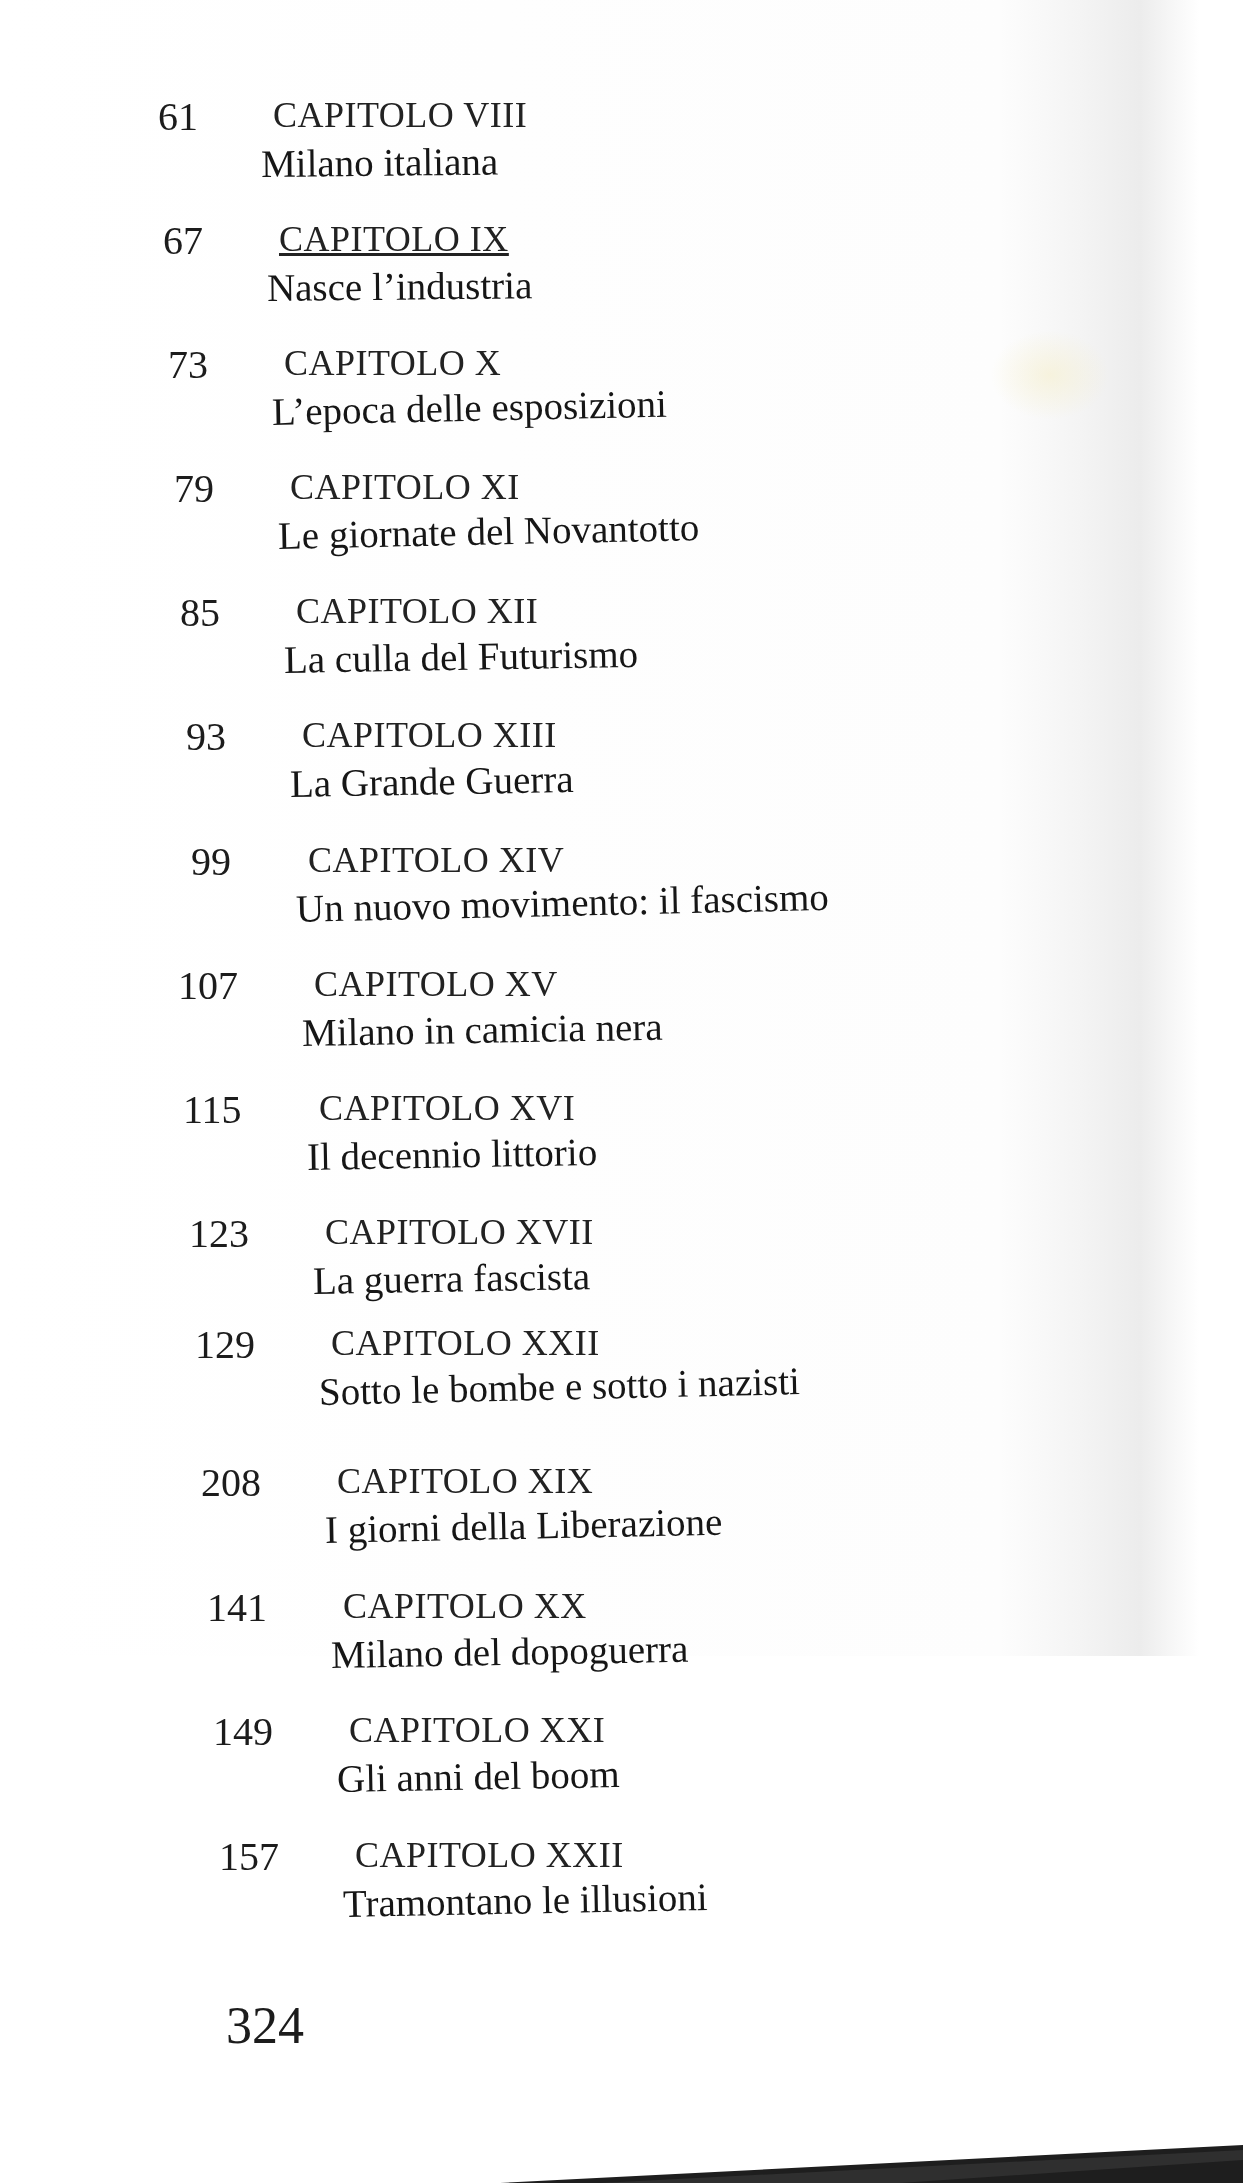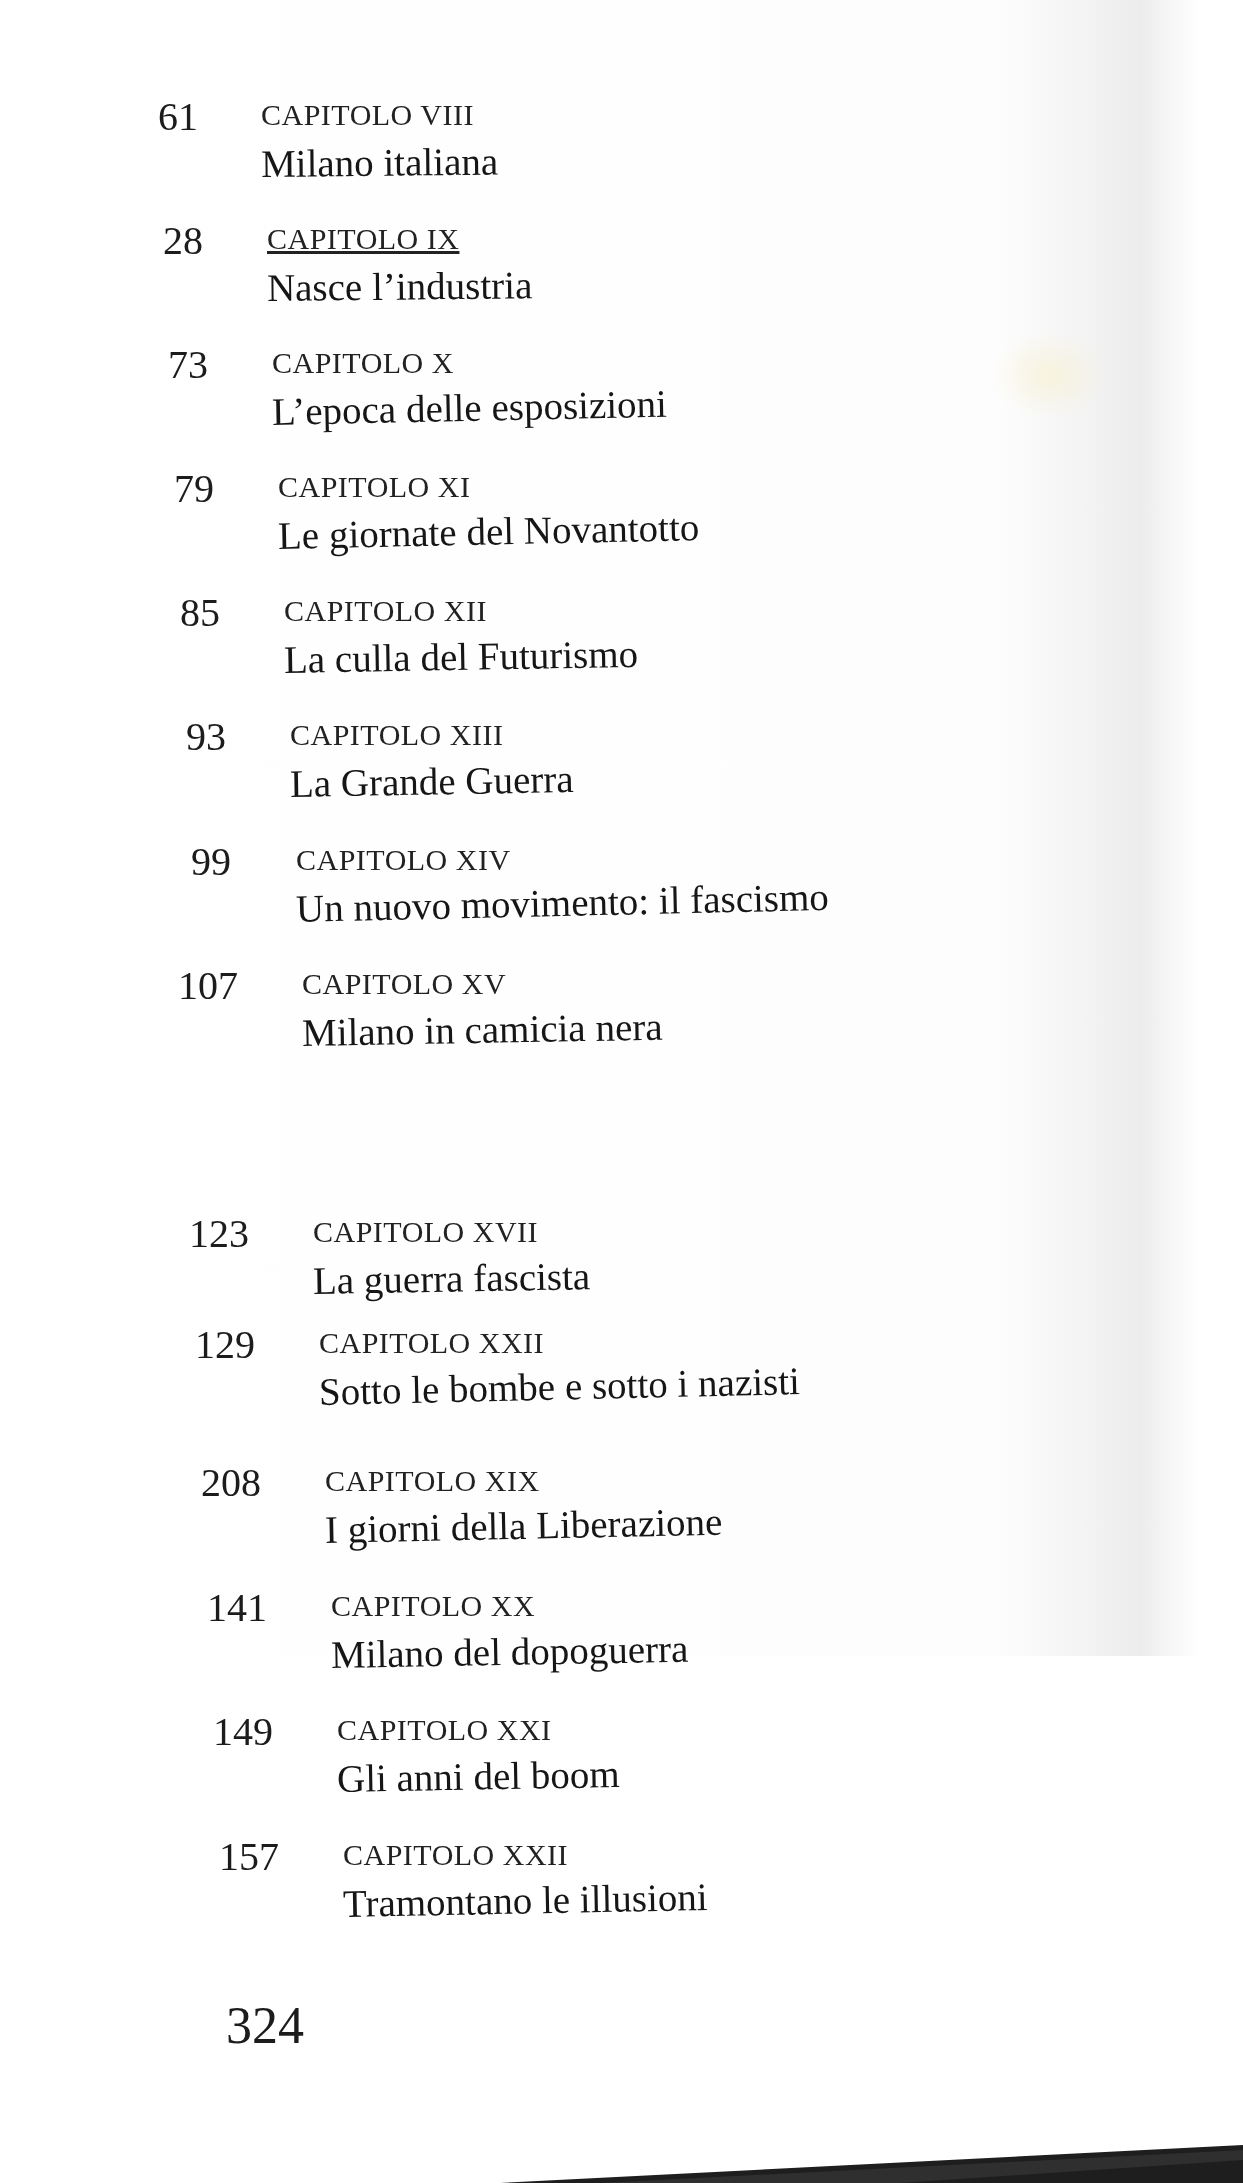--- a/index.html
+++ b/index.html
@@ -57,24 +57,25 @@
       position: absolute;
       left: 0;
       top: 0;
       font-size: 40px;
       line-height: 40px;
       color: #1c1c1c;
     }
     .entry .label {
       position: absolute;
       top: 2px;
-      font-size: 30px;
+      font-size: 36px;
       line-height: 32px;
       letter-spacing: 0.5px;
       color: #222;
+      margin-left: 12px;
     }
     .entry .title {
       position: absolute;
       top: 46px;
       font-size: 39px;
       line-height: 42px;
       color: #161616;
       white-space: nowrap;
       transform-origin: left center;
     }
@@ -95,21 +96,21 @@
 
   <div class="toc">
 
     <div class="entry" style="left:158px; top:97px;">
       <span class="num">61</span>
       <span class="label" style="left:103px;">CAPITOLO VIII</span>
       <span class="title" style="left:103px; transform:rotate(-0.6deg);">Milano italiana</span>
     </div>
 
     <div class="entry" style="left:163px; top:221px;">
-      <span class="num">28</span>
+      <span class="num">67</span>
       <span class="label" style="left:104px;text-decoration:underline;">CAPITOLO IX</span>
       <span class="title" style="left:104px; transform:rotate(-0.6deg);">Nasce l’industria</span>
     </div>
 
     <div class="entry" style="left:168px; top:345px;">
       <span class="num">73</span>
       <span class="label" style="left:104px;">CAPITOLO X</span>
       <span class="title" style="left:104px; transform:rotate(-1.2deg);">L’epoca delle esposizioni</span>
     </div>
 
@@ -136,20 +137,25 @@
       <span class="label" style="left:105px;">CAPITOLO XIV</span>
       <span class="title" style="left:105px; transform:rotate(-1.3deg);">Un nuovo movimento: il fascismo</span>
     </div>
 
     <div class="entry" style="left:178px; top:966px;">
       <span class="num">107</span>
       <span class="label" style="left:124px;">CAPITOLO XV</span>
       <span class="title" style="left:124px; transform:rotate(-1deg);">Milano in camicia nera</span>
     </div>
 
+    <div class="entry" style="left:183px; top:1090px;">
+      <span class="num">115</span>
+      <span class="label" style="left:124px;">CAPITOLO XVI</span>
+      <span class="title" style="left:124px; transform:rotate(-1deg);">Il decennio littorio</span>
+    </div>
 
     <div class="entry" style="left:189px; top:1214px;">
       <span class="num">123</span>
       <span class="label" style="left:124px;">CAPITOLO XVII</span>
       <span class="title" style="left:124px; transform:rotate(-1deg);">La guerra fascista</span>
     </div>
 
     <div class="entry" style="left:195px; top:1325px;">
       <span class="num">129</span>
       <span class="label" style="left:124px;">CAPITOLO XXII</span>

